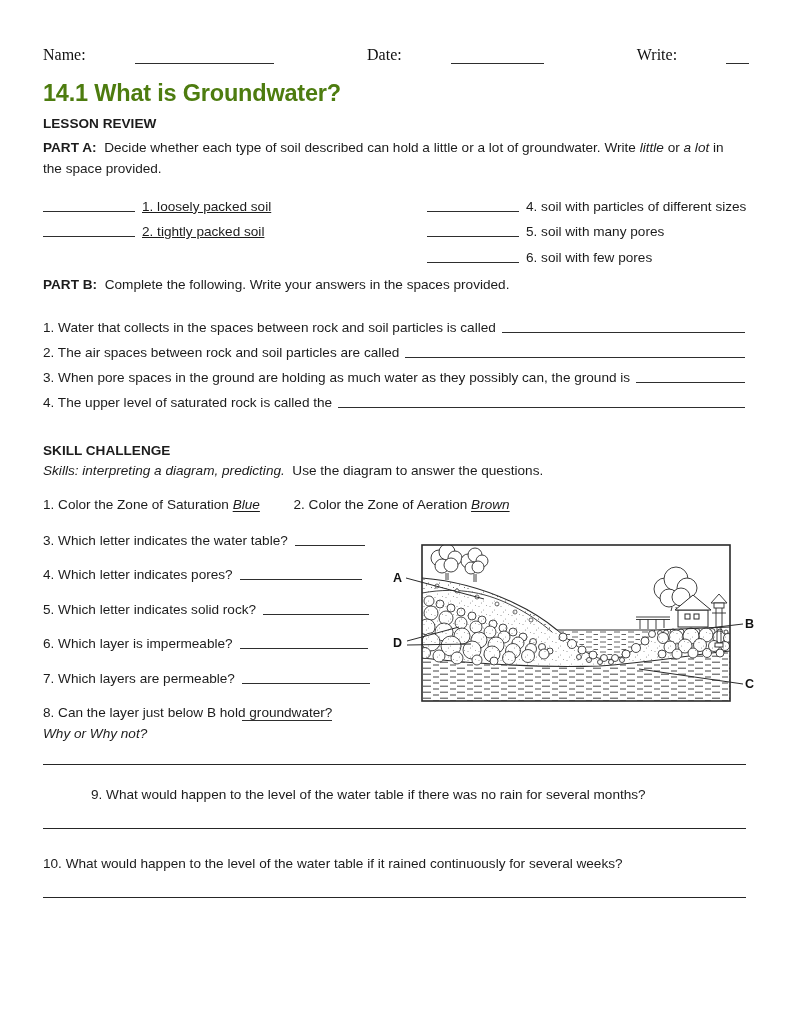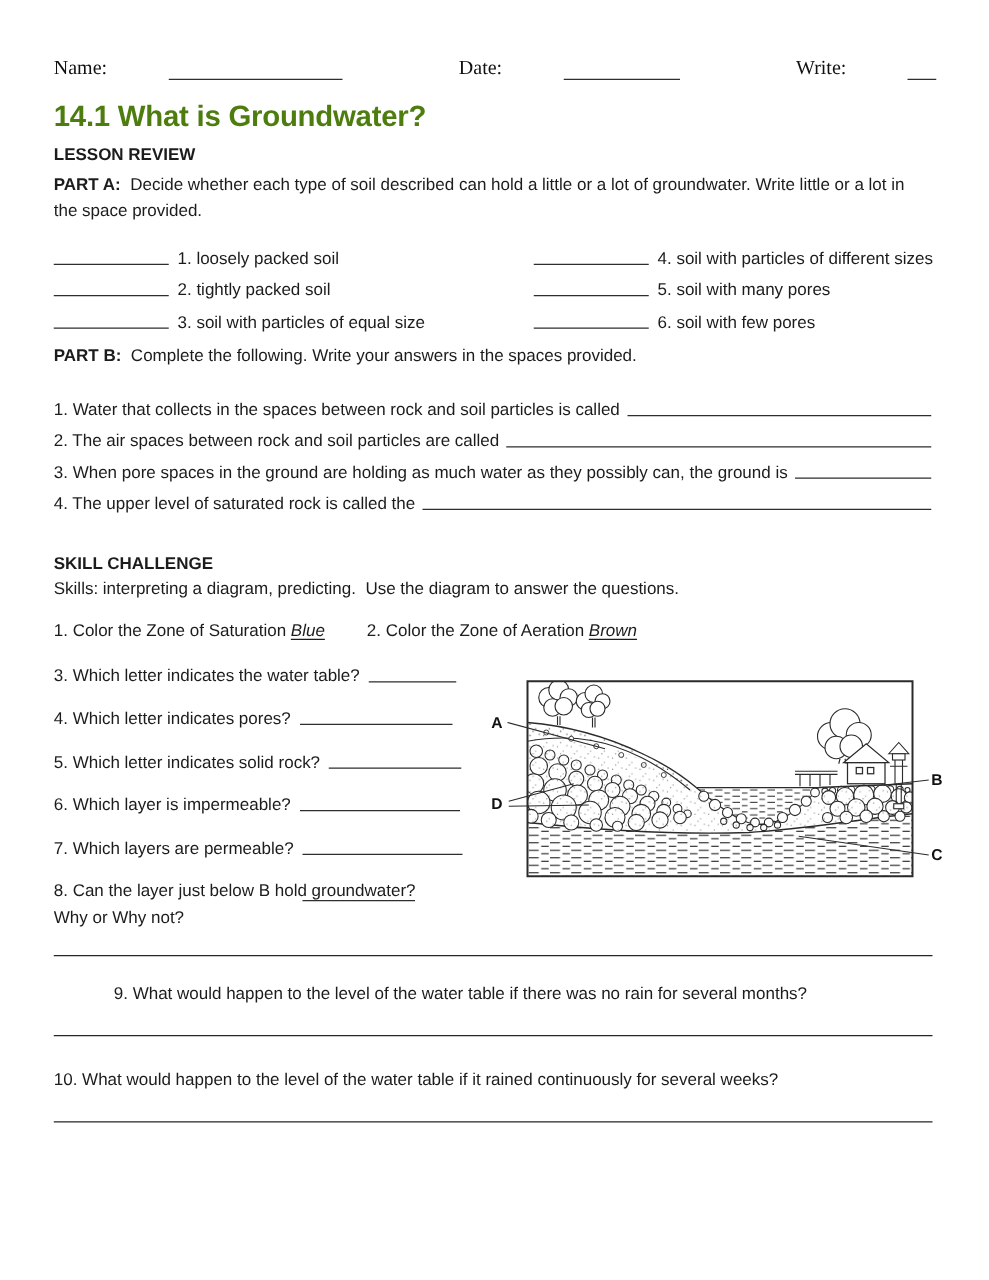--- a/index.html
+++ b/index.html
@@ -12,21 +12,21 @@
   
   .hdr-row{left:43px;top:46px;width:706px;display:flex;align-items:flex-end;
     font-family:"Liberation Serif",serif;font-size:16px;color:#111;gap:43px;}
   .hdr-row .lbl{white-space:nowrap;margin-right:6px;}
   .wblank{display:inline-block;border-bottom:1.3px solid #2e2e2e;height:15px;}
   .hdr-gap{width:14px;}
   
   .title{left:43px;top:80px;font-size:23.5px;font-weight:bold;letter-spacing:-0.2px;color:#4d7c0f;}
   .h-bold{font-weight:bold;font-size:13.6px;}
   .body-txt{font-size:13.6px;}
-  .it{}
+  .it{font-style:italic;}
   .ul-it{font-style:italic;text-decoration:underline;text-underline-offset:2px;}
   
   .parta-p{left:43px;top:137px;width:702px;line-height:21px;}
   
   .pa-row{display:flex;align-items:flex-end;height:25.5px;}
   .pa-blank{width:92px;border-bottom:1.3px solid #2e2e2e;margin-right:7px;margin-bottom:2px;}
   
   .pb-row{display:flex;align-items:flex-end;height:25px;width:702px;text-align:right;}
   .pb-row .txt{white-space:nowrap;}
   .grow-blank{flex:1;border-bottom:1.3px solid #2e2e2e;margin-left:6px;margin-bottom:2px;min-width:30px;}
@@ -58,32 +58,28 @@
 
 <div class="abs parta-p body-txt">
   <span class="h-bold">PART A</span><span class="h-bold">:</span>&nbsp;
   <span>Decide whether each type of soil described can hold a little or a lot of groundwater. Write</span>
   <span class="it">little</span>
   <span>or</span>
   <span class="it">a lot</span>
   <span>in the space provided.</span>
 </div>
 
-<div class="abs body-txt" style="left:43px;top:188px;width:385px;">
+<div class="abs body-txt" style="left:43px;top:188px;width:385px;text-decoration:underline;">
   <div class="pa-row">
       <span class="pa-blank"></span>
       <span>1. loosely packed soil</span>
     </div>
   <div class="pa-row">
       <span class="pa-blank"></span>
       <span>2. tightly packed soil</span>
-    </div>
-  <div class="pa-row">
-      <span class="pa-blank"></span>
-      <span>3. soil with particles of equal size</span>
     </div>
 </div>
 <div class="abs body-txt" style="left:427px;top:188px;width:330px;">
   <div class="pa-row">
       <span class="pa-blank"></span>
       <span>4. soil with particles of different sizes</span>
     </div>
   <div class="pa-row">
       <span class="pa-blank"></span>
       <span>5. soil with many pores</span>

